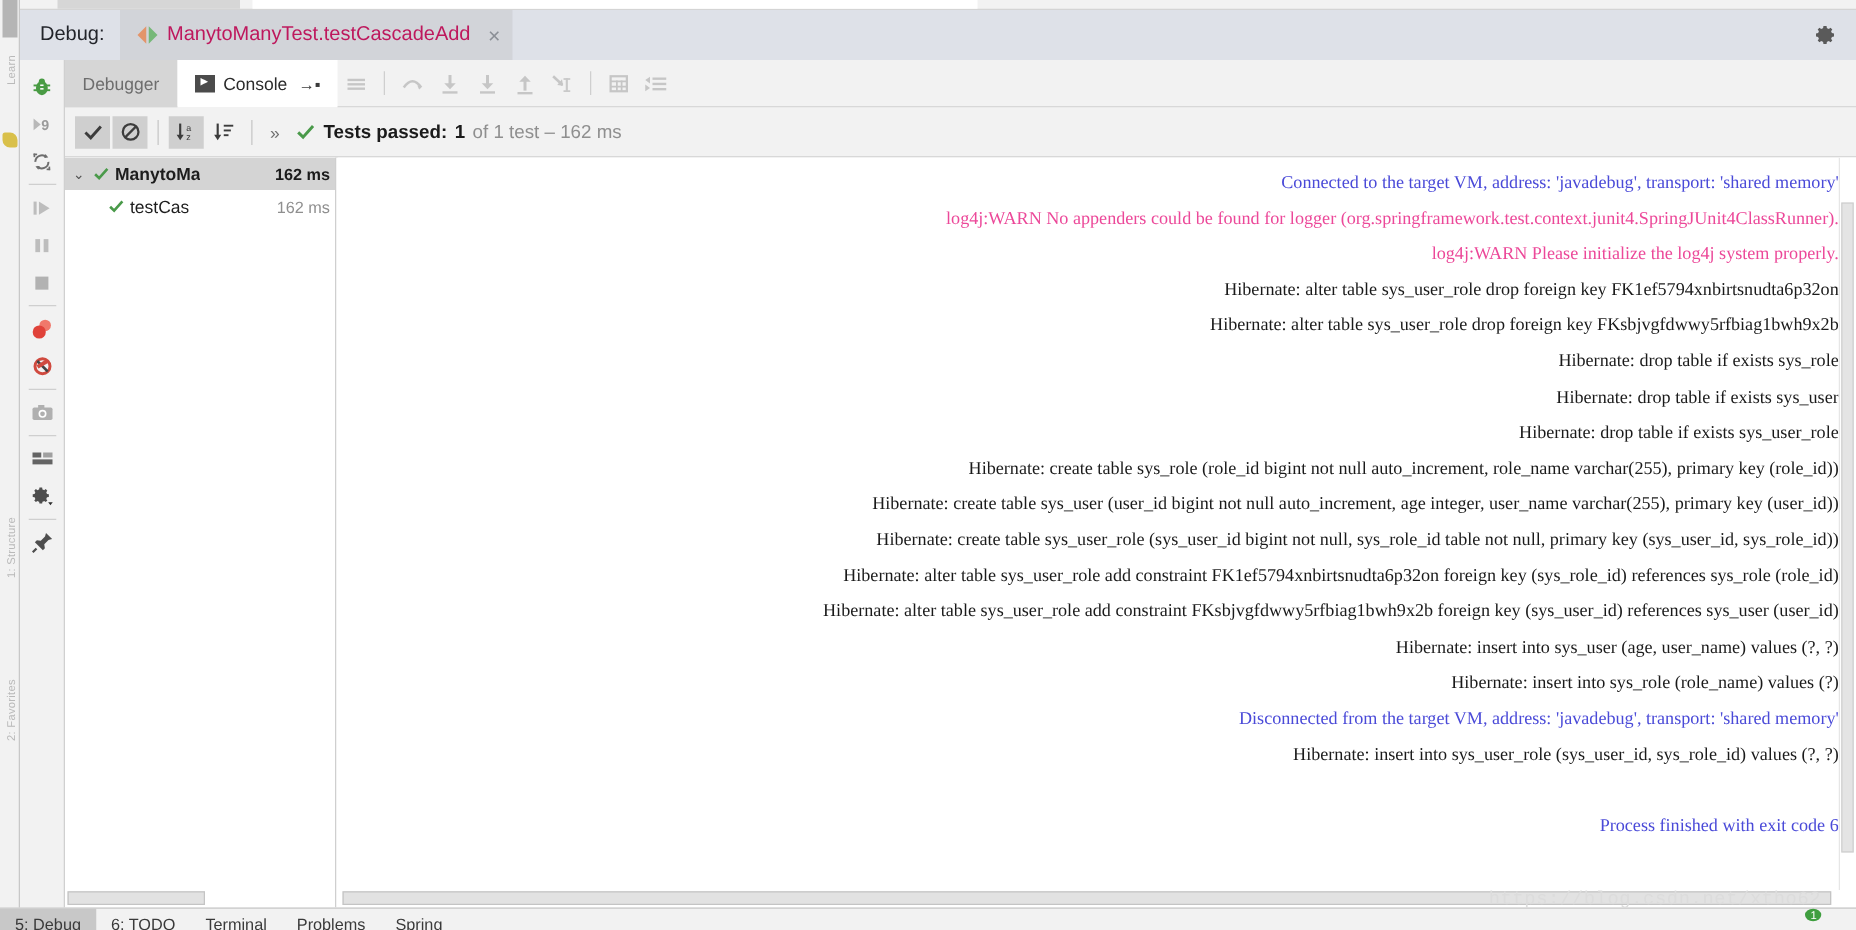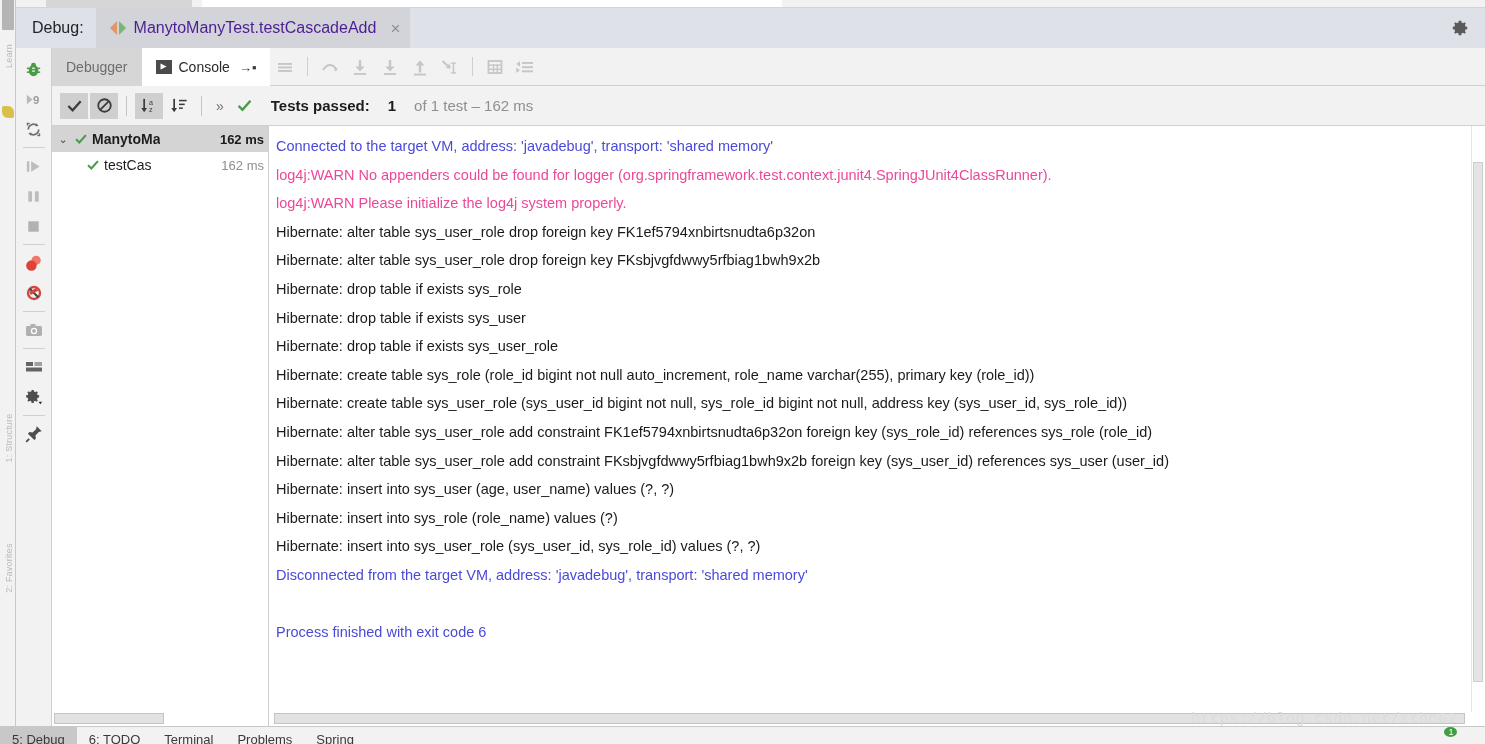--- a/index.html
+++ b/index.html
@@ -54,21 +54,21 @@
   }
   .debug-label {
     padding: 0 12px 0 16px;
     font-size: 16px; color: #22242a;
   }
   .runtab {
     display: flex; align-items: center; gap: 8px;
     height: 40px; padding: 0 10px 0 14px;
     background: #d2d4d9;
   }
-  .runtab .tab-title { font-size: 16px; color: #4c1d95; white-space: nowrap; }
+  .runtab .tab-title { font-size: 16px; color: #be185d; white-space: nowrap; }
   .runtab .closex {
     color: #8b8f96; font-size: 17px; margin-left: 6px; cursor: default;
     line-height: 1;
   }
   .icon-runwith {
     width: 16px; height: 16px; position: relative; flex: 0 0 16px;
   }
   .icon-runwith .lft {
     position: absolute; left: 0; top: 1px;
     width: 0; height: 0;
@@ -138,21 +138,21 @@
     display: flex; align-items: center; padding-left: 8px; gap: 2px;
   }
   .tr-btn {
     width: 28px; height: 26px;
     display: flex; align-items: center; justify-content: center;
   }
   .tr-btn.pressed { background: #cfcfcf; }
   .tr-div { width: 1px; height: 20px; background: #c6c6c6; margin: 0 6px; }
   .chev2 { color: #6f6f6f; font-size: 14px; padding: 0 6px; }
   .status-line {
-    display: flex; align-items: center; gap: 18px;
+    display: flex; align-items: center; gap: 6px;
     font-size: 15px; margin-left: 4px;
   }
   .status-line .bold { font-weight: bold; color: #1b1b1b; }
   .status-line .dim  { color: #8f8f8f; }
 
   
   .tree {
     position: absolute; left: 0; top: 78px; width: 217px; bottom: 0;
     background: #ffffff; border-right: 1px solid #cfcfcf;
     overflow: hidden;
@@ -178,24 +178,25 @@
   
   .console {
     position: absolute; left: 218px; top: 78px; right: 0; bottom: 0;
     background: #ffffff; overflow: hidden;
   }
   .console-inner {
     position: absolute; left: 0; top: 0; right: 14px; bottom: 14px;
     padding: 6px 0 0 6px; overflow: hidden;
   }
   .cline {
-    font-family: Liberation Sans, sans-serif;
+    font-family: Liberation Serif, serif;
     font-size: 14.5px; line-height: 28.6px;
     white-space: pre; color: #1a1a1a;
     height: 28.6px;
+    text-align: right;
   }
   .c-blue { color: #4a4ad8; }
   .c-red  { color: #ec4899; }
   .c-black{ color: #1a1a1a; }
 
   .vscroll-track {
     position: absolute; right: 0; top: 0; width: 14px; bottom: 14px;
     background: #ffffff; border-left: 1px solid #e6e6e6;
   }
   .vscroll-thumb {
@@ -523,27 +524,28 @@
       <div class="console-inner" id="console-lines">
           <div class="cline c-blue">Connected to the target VM, address: 'javadebug', transport: 'shared memory'</div>
           <div class="cline c-red">log4j:WARN No appenders could be found for logger (org.springframework.test.context.junit4.SpringJUnit4ClassRunner).</div>
           <div class="cline c-red">log4j:WARN Please initialize the log4j system properly.</div>
           <div class="cline c-black">Hibernate: alter table sys_user_role drop foreign key FK1ef5794xnbirtsnudta6p32on</div>
           <div class="cline c-black">Hibernate: alter table sys_user_role drop foreign key FKsbjvgfdwwy5rfbiag1bwh9x2b</div>
           <div class="cline c-black">Hibernate: drop table if exists sys_role</div>
           <div class="cline c-black">Hibernate: drop table if exists sys_user</div>
           <div class="cline c-black">Hibernate: drop table if exists sys_user_role</div>
           <div class="cline c-black">Hibernate: create table sys_role (role_id bigint not null auto_increment, role_name varchar(255), primary key (role_id))</div>
-          <div class="cline c-black">Hibernate: create table sys_user_role (sys_user_id bigint not null, sys_role_id bigint not null, address key (sys_user_id, sys_role_id))</div>
+          <div class="cline c-black">Hibernate: create table sys_user (user_id bigint not null auto_increment, age integer, user_name varchar(255), primary key (user_id))</div>
+          <div class="cline c-black">Hibernate: create table sys_user_role (sys_user_id bigint not null, sys_role_id table not null, primary key (sys_user_id, sys_role_id))</div>
           <div class="cline c-black">Hibernate: alter table sys_user_role add constraint FK1ef5794xnbirtsnudta6p32on foreign key (sys_role_id) references sys_role (role_id)</div>
           <div class="cline c-black">Hibernate: alter table sys_user_role add constraint FKsbjvgfdwwy5rfbiag1bwh9x2b foreign key (sys_user_id) references sys_user (user_id)</div>
           <div class="cline c-black">Hibernate: insert into sys_user (age, user_name) values (?, ?)</div>
           <div class="cline c-black">Hibernate: insert into sys_role (role_name) values (?)</div>
+          <div class="cline c-blue">Disconnected from the target VM, address: 'javadebug', transport: 'shared memory'</div>
           <div class="cline c-black">Hibernate: insert into sys_user_role (sys_user_id, sys_role_id) values (?, ?)</div>
-          <div class="cline c-blue">Disconnected from the target VM, address: 'javadebug', transport: 'shared memory'</div>
           <div class="cline c-black"></div>
           <div class="cline c-blue">Process finished with exit code 6</div>
         </div>
       <div class="vscroll-track">
         <div class="vscroll-thumb"></div>
       </div>
       <div class="hscroll-track">
         <div class="hscroll-thumb"></div>
       </div>
     </div>

